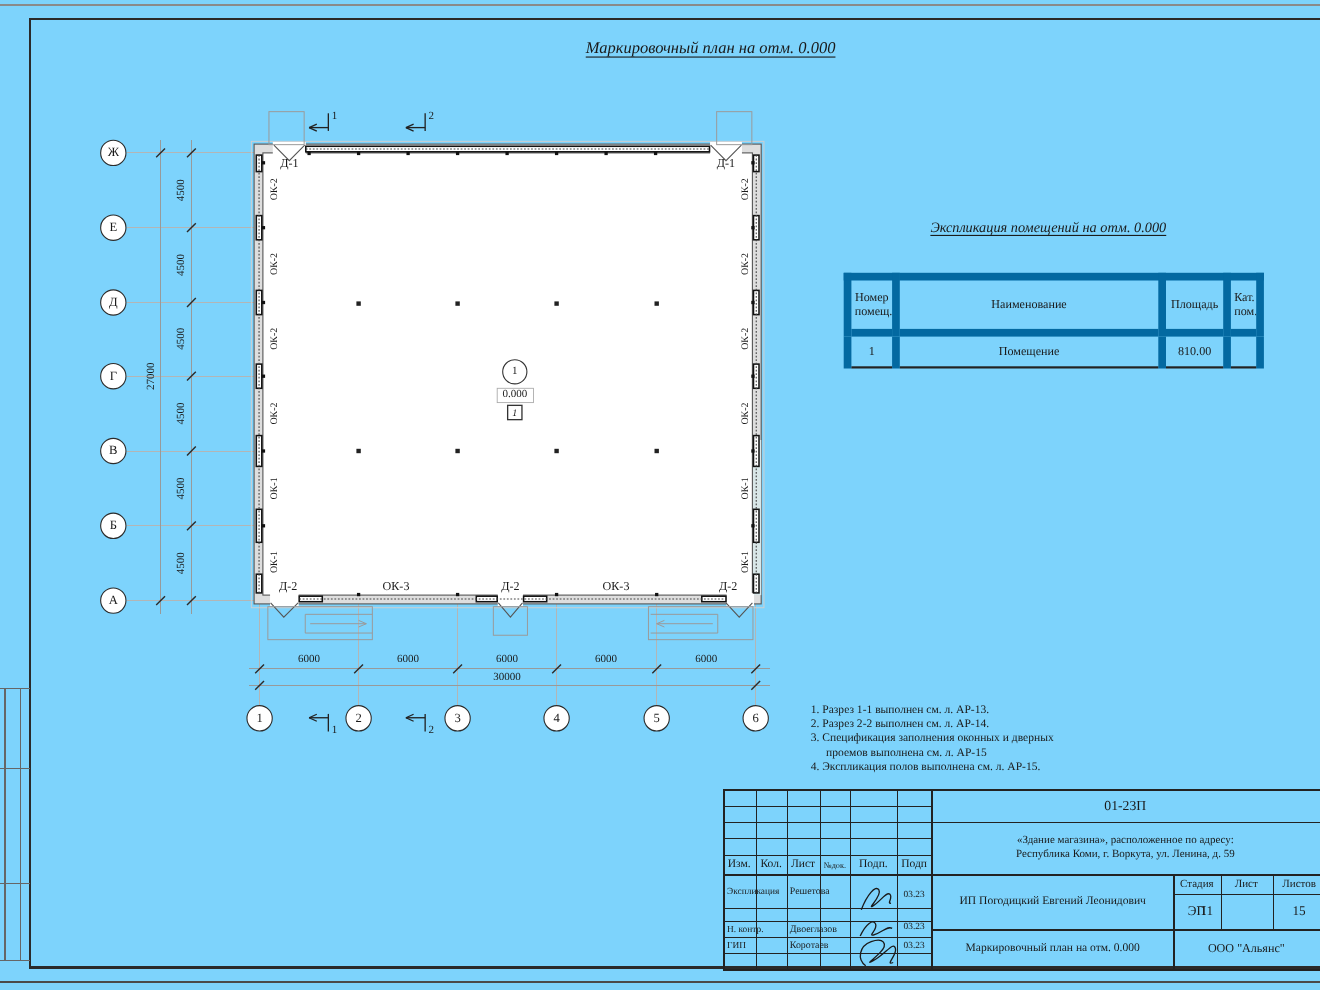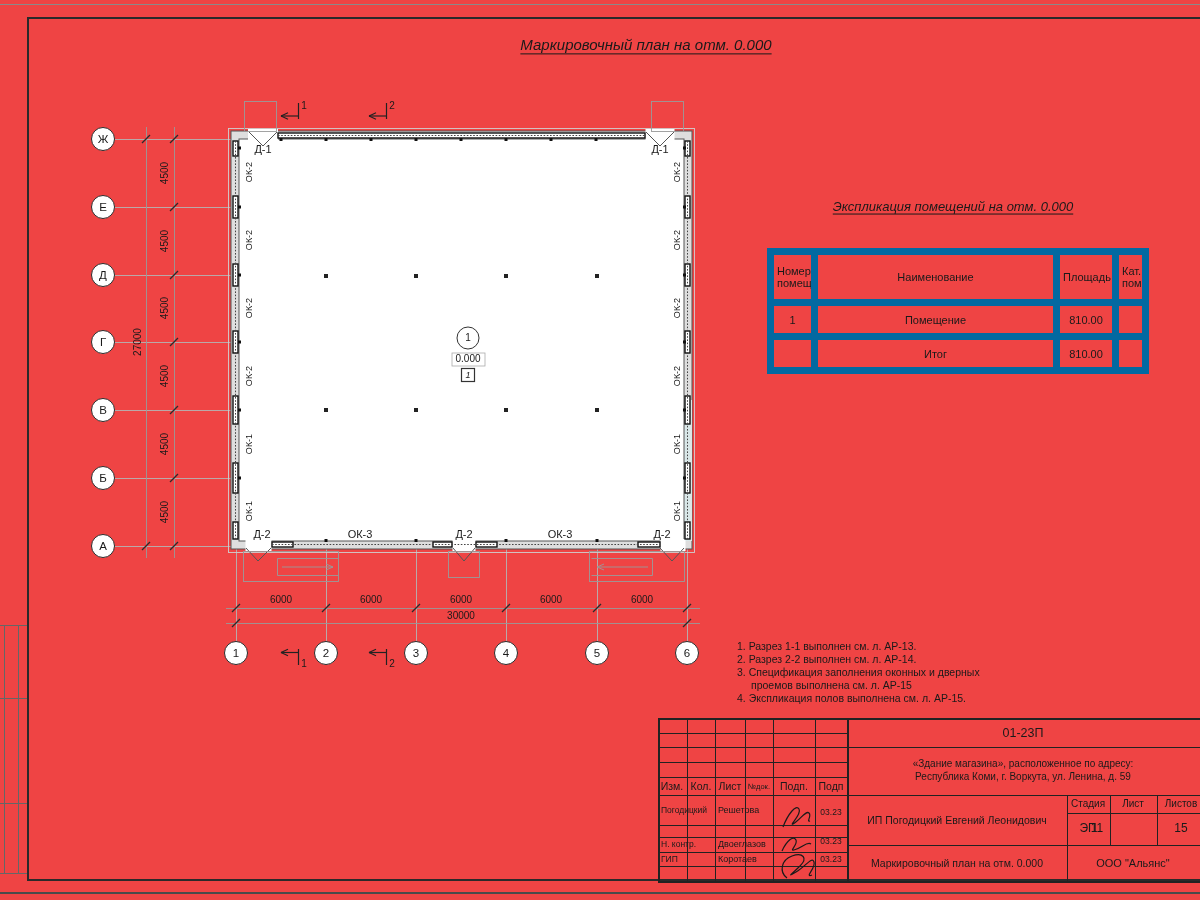--- a/index.html
+++ b/index.html
@@ -1,17 +1,17 @@
 <!DOCTYPE html>
 <html><head>
 <meta charset="utf-8">
 <style>
   html,body{margin:0;padding:0;background:#fff}
-  #sheet{position:relative;width:1200px;height:900px;background:#ef4444;overflow:hidden;
-         font-family:Liberation Sans, sans-serif;color:#1a1a1a}
+  #sheet{position:relative;width:1200px;height:900px;background:#7dd3fc;overflow:hidden;
+         font-family:Liberation Serif, serif;color:#1a1a1a}
   svg{position:absolute;left:0;top:0}
   .t{position:absolute;white-space:nowrap;transform:translate(-50%,-50%);color:#1a1a1a;line-height:1.15}
   .r{transform:translate(-50%,-50%) rotate(-90deg)}
   .tl{position:absolute;white-space:nowrap;transform:translateY(-50%);color:#1a1a1a}
   .it{font-style:italic}
   .ul{text-decoration:underline;text-underline-offset:3px}
   .f75{font-size:7.5px}.f85{font-size:8.5px}.f9{font-size:9px}.f95{font-size:11px}
   .f10{font-size:10px}.f105{font-size:10.5px}.f11{font-size:11px}.f12{font-size:12px}
   .f125{font-size:12.5px}.f13{font-size:13px}.f15{font-size:15px}
   .bub{position:absolute;width:24px;height:24px;border:1.2px solid #2b2b2b;border-radius:50%;
@@ -363,47 +363,41 @@
       <th>Кат. пом.</th>
     </tr>
   </thead>
   <tbody>
     <tr class="sep">
       <td class="cc">1</td>
       <td class="cl">Помещение</td>
       <td class="cc">810.00</td>
       <td class="cc"></td>
     </tr>
-    <tr>
-      <td class="cc"></td>
-      <td class="cl">Итог</td>
-      <td class="cc">810.00</td>
-      <td class="cc"></td>
-    </tr>
   </tbody>
 </table>
 
 <div class="note" style="left:737px;top:640px">1. Разрез 1-1 выполнен см. л. АР-13.</div>
 <div class="note" style="left:737px;top:653px">2. Разрез 2-2 выполнен см. л. АР-14.</div>
 <div class="note" style="left:737px;top:666px">3. Спецификация заполнения оконных и дверных</div>
 <div class="note" style="left:751px;top:679px">проемов выполнена см. л. АР-15</div>
 <div class="note" style="left:737px;top:692px">4. Экспликация полов выполнена см. л. АР-15.</div>
 
 <div class="t f125" style="left:1023px;top:733px">01-23П</div>
 <div class="t f10" style="left:1023px;top:764px">«Здание магазина», расположенное по адресу:</div>
 <div class="t f10" style="left:1023px;top:777px">Республика Коми, г. Воркута, ул. Ленина, д. 59</div>
 
 <div class="t f105" style="left:672px;top:786px">Изм.</div>
 <div class="t f105" style="left:701px;top:786px">Кол.</div>
 <div class="t f105" style="left:730px;top:786px">Лист</div>
 <div class="t f75" style="left:759px;top:787px">№док.</div>
 <div class="t f105" style="left:794px;top:786px">Подп.</div>
 <div class="t f105" style="left:831px;top:786px">Подп</div>
 
-<div class="tl f85" style="left:661px;top:810px">Погодицкий</div>
+<div class="tl f85" style="left:661px;top:810px">Экспликация</div>
 <div class="tl f9" style="left:718px;top:810px">Решетова</div>
 <div class="t f85" style="left:831px;top:813px">03.23</div>
 <div class="tl f85" style="left:661px;top:844px">Н. контр.</div>
 <div class="tl f9" style="left:718px;top:844px">Двоеглазов</div>
 <div class="t f85" style="left:831px;top:842px">03.23</div>
 <div class="tl f85" style="left:661px;top:859px">ГИП</div>
 <div class="tl f9" style="left:718px;top:859px">Коротаев</div>
 <div class="t f85" style="left:831px;top:860px">03.23</div>
 
 <div class="t f105" style="left:957px;top:820px">ИП Погодицкий Евгений Леонидович</div>

